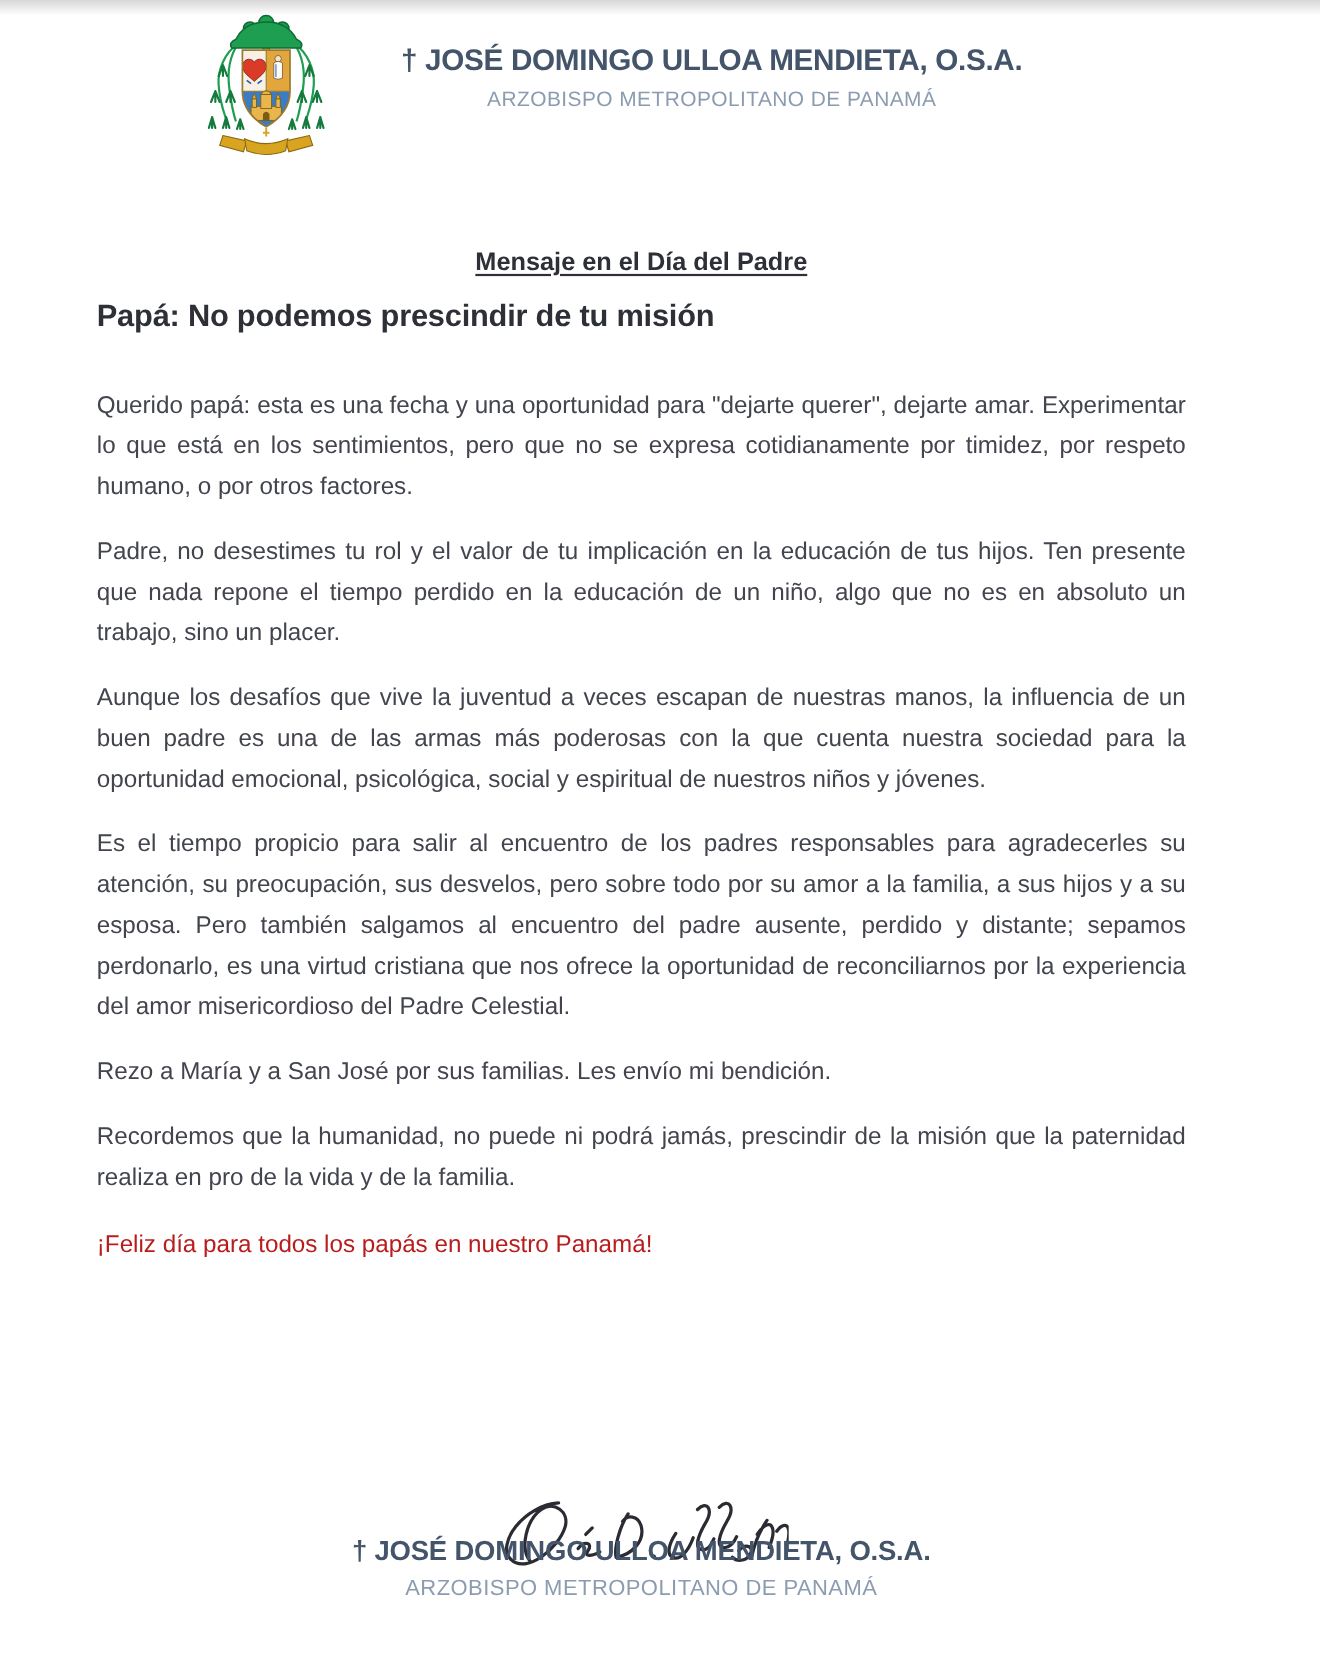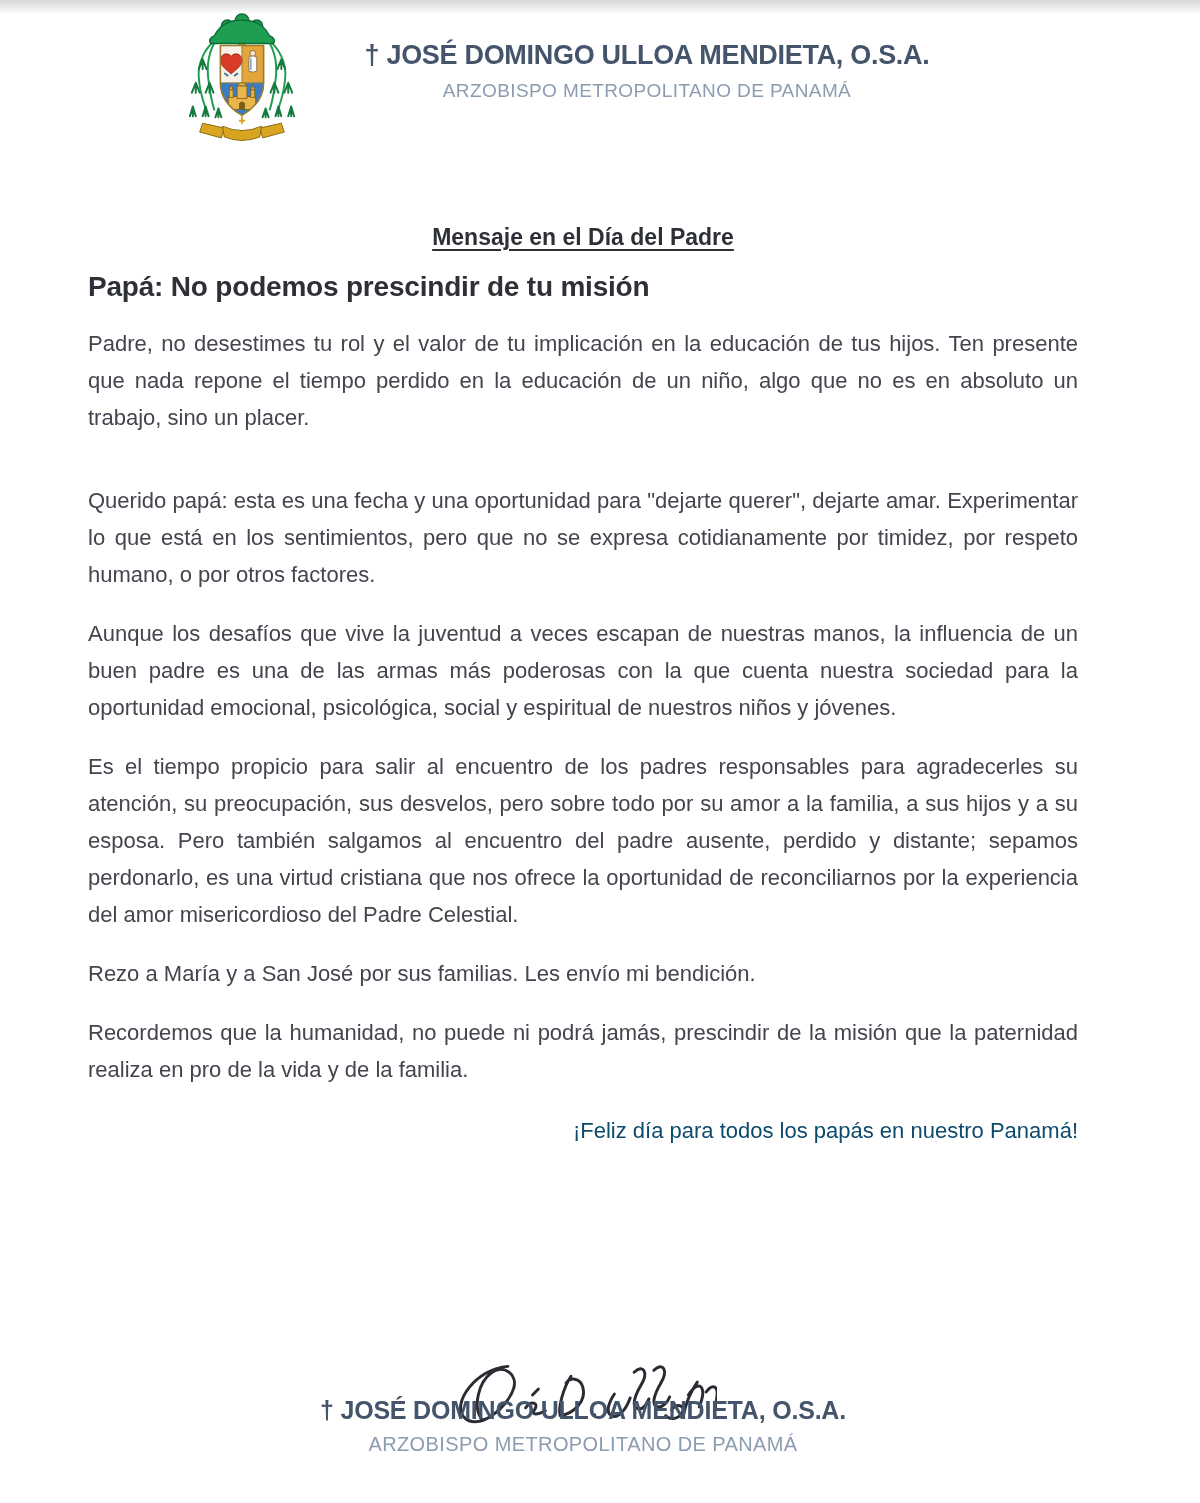--- a/index.html
+++ b/index.html
@@ -39,21 +39,21 @@
     font-size: 28px; font-weight: 700; color: #2E3037;
     letter-spacing: -0.2px;
   }
   .para {
     margin-top: 22px; font-size: 22px; line-height: 37px;
     color: #43454E; text-align: justify;
   }
   .para.first { margin-top: 46px; }
   .closing {
     margin-top: 24px; font-size: 22px; line-height: 37px;
-    color: #0c4a6e; text-align: right;
+    color: #b91c1c; text-align: left;
   }
   .date {
     margin-top: 24px; font-size: 23px; color: #2E3037;
     text-align: center; font-weight: 700; font-style: italic;
     letter-spacing: 0.2px;
   }
   .signature-block {
     position: absolute; left: 88px; top: 1352px; width: 990px;
     text-align: center;
   }
@@ -146,22 +146,22 @@
   </svg>
   <div class="header-text">
     <div class="header-name">† JOSÉ DOMINGO ULLOA MENDIETA, O.S.A.</div>
     <div class="header-title">ARZOBISPO METROPOLITANO DE PANAMÁ</div>
   </div>
 </header>
 
 <main class="content">
   <h2 class="subject">Mensaje en el Día del Padre</h2>
   <h1 class="title">Papá: No podemos prescindir de tu misión</h1>
+  <p class="para first">Querido papá: esta es una fecha y una oportunidad para "dejarte querer", dejarte amar. Experimentar lo que está en los sentimientos, pero que no se expresa cotidianamente por timidez, por respeto humano, o por otros factores.</p>
   <p class="para">Padre, no desestimes tu rol y el valor de tu implicación en la educación de tus hijos. Ten presente que nada repone el tiempo perdido en la educación de un niño, algo que no es en absoluto un trabajo, sino un placer.</p>
-  <p class="para first">Querido papá: esta es una fecha y una oportunidad para "dejarte querer", dejarte amar. Experimentar lo que está en los sentimientos, pero que no se expresa cotidianamente por timidez, por respeto humano, o por otros factores.</p>
   <p class="para">Aunque los desafíos que vive la juventud a veces escapan de nuestras manos, la influencia de un buen padre es una de las armas más poderosas con la que cuenta nuestra sociedad para la oportunidad emocional, psicológica, social y espiritual de nuestros niños y jóvenes.</p>
   <p class="para">Es el tiempo propicio para salir al encuentro de los padres responsables para agradecerles su atención, su preocupación, sus desvelos, pero sobre todo por su amor a la familia, a sus hijos y a su esposa. Pero también salgamos al encuentro del padre ausente, perdido y distante; sepamos perdonarlo, es una virtud cristiana que nos ofrece la oportunidad de reconciliarnos por la experiencia del amor misericordioso del Padre Celestial.</p>
   <p class="para">Rezo a María y a San José por sus familias. Les envío mi bendición.</p>
   <p class="para">Recordemos que la humanidad, no puede ni podrá jamás, prescindir de la misión que la paternidad realiza en pro de la vida y de la familia.</p>
   <p class="closing">¡Feliz día para todos los papás en nuestro Panamá!</p>
 </main>
 
 <footer class="signature-block">
   <svg class="signature" width="296" height="82" viewBox="0 0 300 82" xmlns="http://www.w3.org/2000/svg">
     <g stroke="#2B2B33" stroke-width="3" fill="none" stroke-linecap="round" stroke-linejoin="round">

